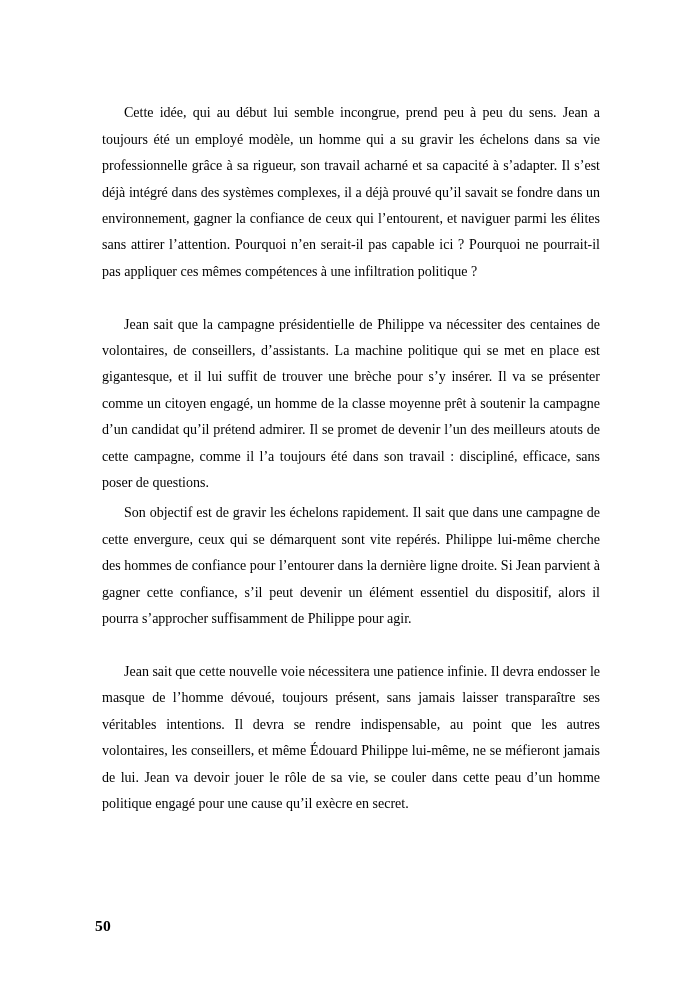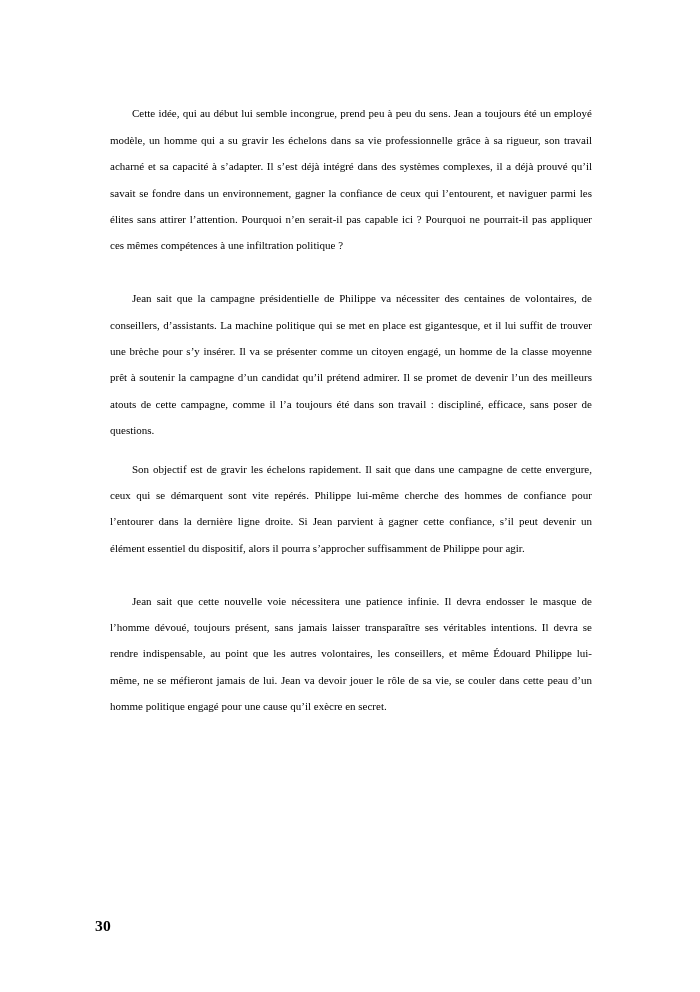--- a/index.html
+++ b/index.html
@@ -19,22 +19,22 @@
     overflow: hidden;
     box-sizing: border-box;
   }
   .text-block {
     position: absolute;
     left: 98px;
     top: 74px;
     width: 506px;
   }
   .para {
-    margin: 12px;
-    font-size: 11px;
+    margin: 4px;
+    font-size: 14px;
     line-height: 26.4px;
     text-align: justify;
     text-justify: inter-word;
     text-indent: 22px;
     hyphens: none;
     word-spacing: 0px;
   }
   
   .para.gap-before {
     margin-top: 26.4px;
@@ -58,15 +58,15 @@
 
 <div class="page">
 
   <div class="text-block">
     <p class="para gap-before">Cette idée, qui au début lui semble incongrue, prend peu à peu du sens. Jean a toujours été un employé modèle, un homme qui a su gravir les échelons dans sa vie professionnelle grâce à sa rigueur, son travail acharné et sa capacité à s’adapter. Il s’est déjà intégré dans des systèmes complexes, il a déjà prouvé qu’il savait se fondre dans un environnement, gagner la confiance de ceux qui l’entourent, et naviguer parmi les élites sans attirer l’attention. Pourquoi n’en serait-il pas capable ici ? Pourquoi ne pourrait-il pas appliquer ces mêmes compétences à une infiltration politique ?</p>
     <p class="para gap-before">Jean sait que la campagne présidentielle de Philippe va nécessiter des centaines de volontaires, de conseillers, d’assistants. La machine politique qui se met en place est gigantesque, et il lui suffit de trouver une brèche pour s’y insérer. Il va se présenter comme un citoyen engagé, un homme de la classe moyenne prêt à soutenir la campagne d’un candidat qu’il prétend admirer. Il se promet de devenir l’un des meilleurs atouts de cette campagne, comme il l’a toujours été dans son travail : discipliné, efficace, sans poser de questions.</p>
     <p class="para tight">Son objectif est de gravir les échelons rapidement. Il sait que dans une campagne de cette envergure, ceux qui se démarquent sont vite repérés. Philippe lui-même cherche des hommes de confiance pour l’entourer dans la dernière ligne droite. Si Jean parvient à gagner cette confiance, s’il peut devenir un élément essentiel du dispositif, alors il pourra s’approcher suffisamment de Philippe pour agir.</p>
     <p class="para gap-before">Jean sait que cette nouvelle voie nécessitera une patience infinie. Il devra endosser le masque de l’homme dévoué, toujours présent, sans jamais laisser transparaître ses véritables intentions. Il devra se rendre indispensable, au point que les autres volontaires, les conseillers, et même Édouard Philippe lui-même, ne se méfieront jamais de lui. Jean va devoir jouer le rôle de sa vie, se couler dans cette peau d’un homme politique engagé pour une cause qu’il exècre en secret.</p>
   </div>
 
-  <div class="page-number">30</div>
+  <div class="page-number">50</div>
 
 </div>
 
 </body></html>

